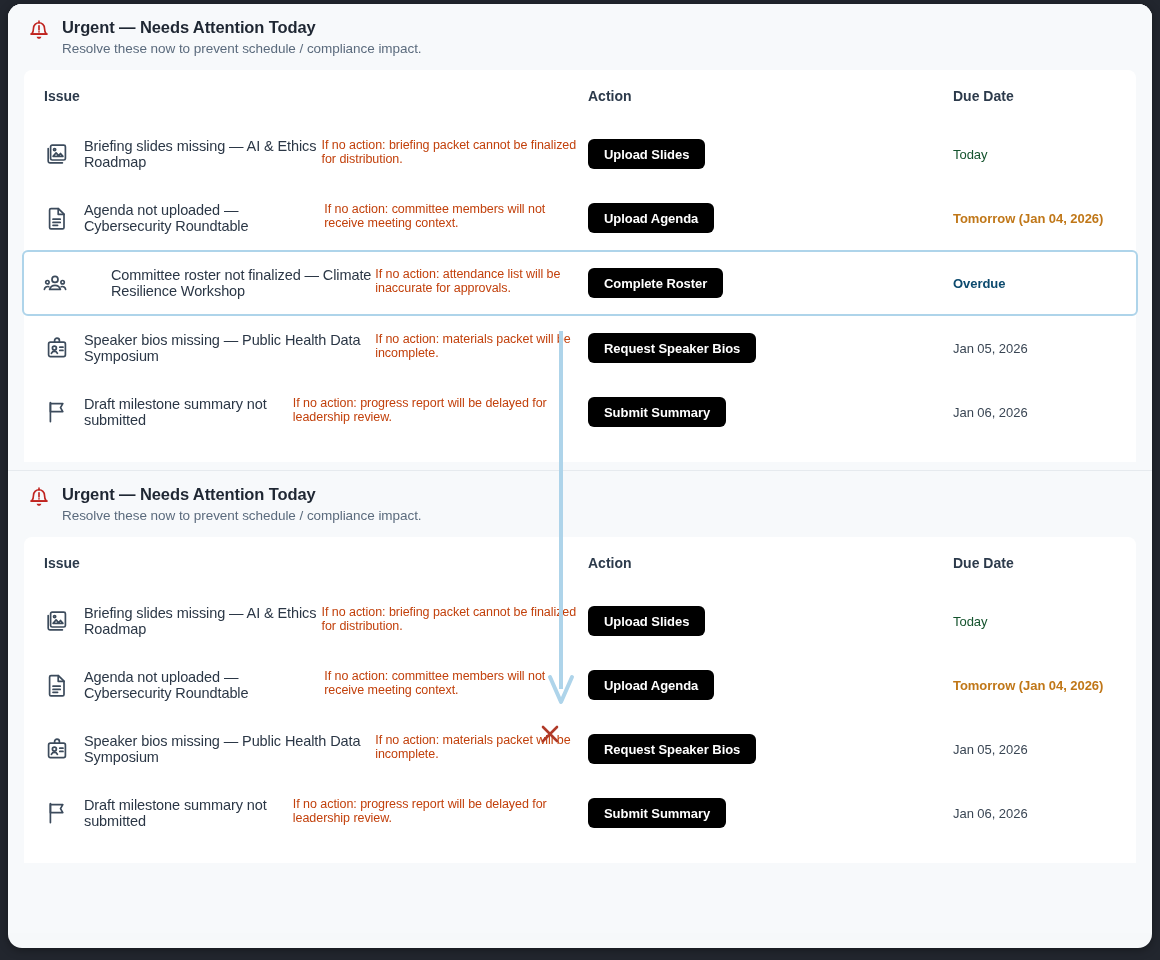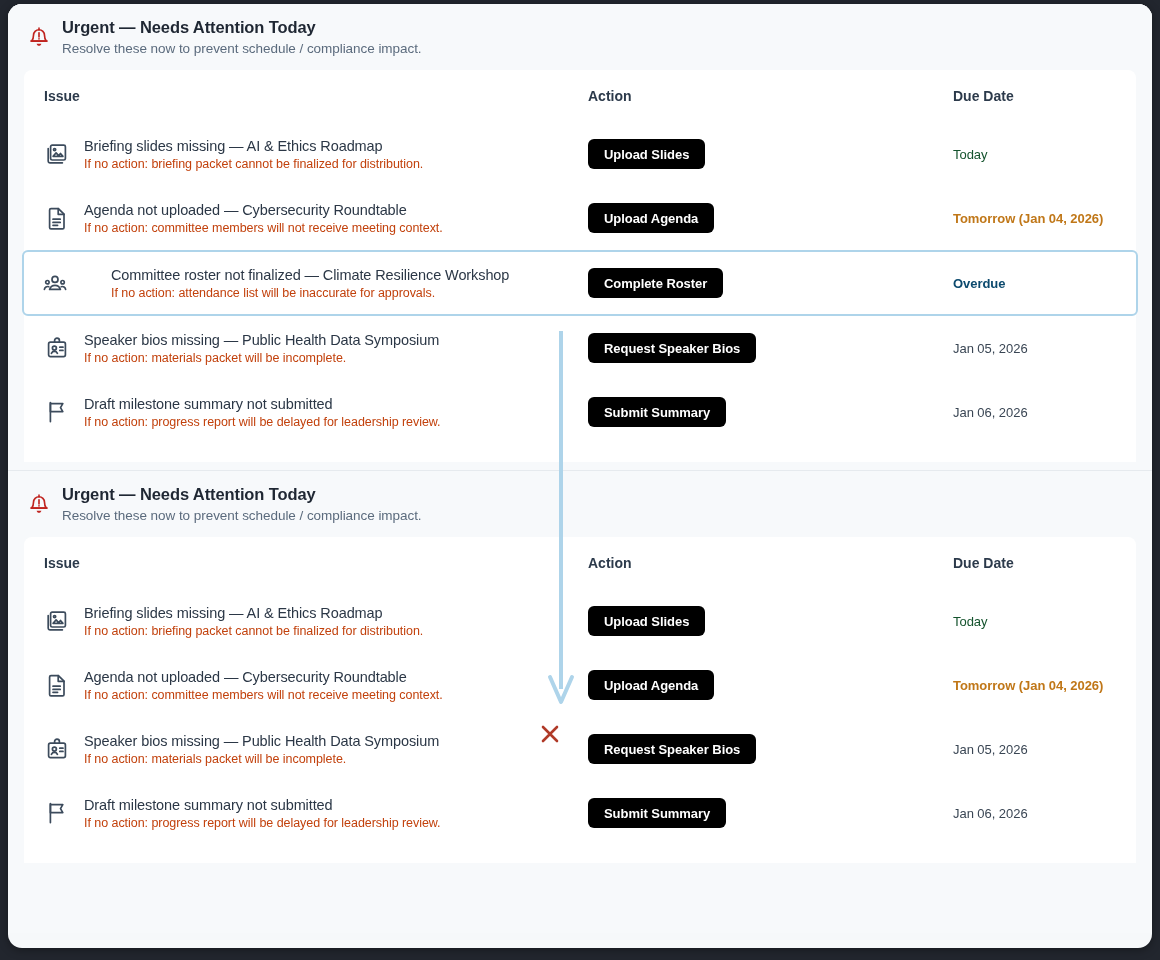--- a/index.html
+++ b/index.html
@@ -34,21 +34,21 @@
   
   .panel {
     position: relative;
     width: 100%;
     background: #f7f9fb;
   }
   .panel + .panel { border-top: 1px solid #e6eaee; }
 
   .panel-head {
     display: flex;
-    align-items: center;
+    align-items: flex-start;
     gap: 12px;
     padding: 14px 22px 14px 20px;
     background: #f7f9fb;
   }
   .bell-wrap {
     width: 22px; height: 22px;
     flex: 0 0 22px;
     margin-top: 2px;
     display: flex; align-items: center; justify-content: center;
   }
@@ -113,21 +113,21 @@
     flex: 0 0 544px;
   }
   .row.highlight .issue-cell { width: 546px; flex: 0 0 546px; gap: 43px; }
 
   .ico {
     width: 26px; height: 26px;
     flex: 0 0 26px;
     display: flex; align-items: center; justify-content: center;
     color: #3c4b5c;
   }
-  .issue-text { display: flex; flex-direction: column; gap: 3px; }
+  .issue-text { display: flex; gap: 3px; }
   .issue-title {
     font-size: 14.5px;
     color: #2b3746;
     letter-spacing: -0.1px;
   }
   .issue-note {
     font-size: 12.5px;
     color: #c2410c;
     letter-spacing: -0.05px;
   }

